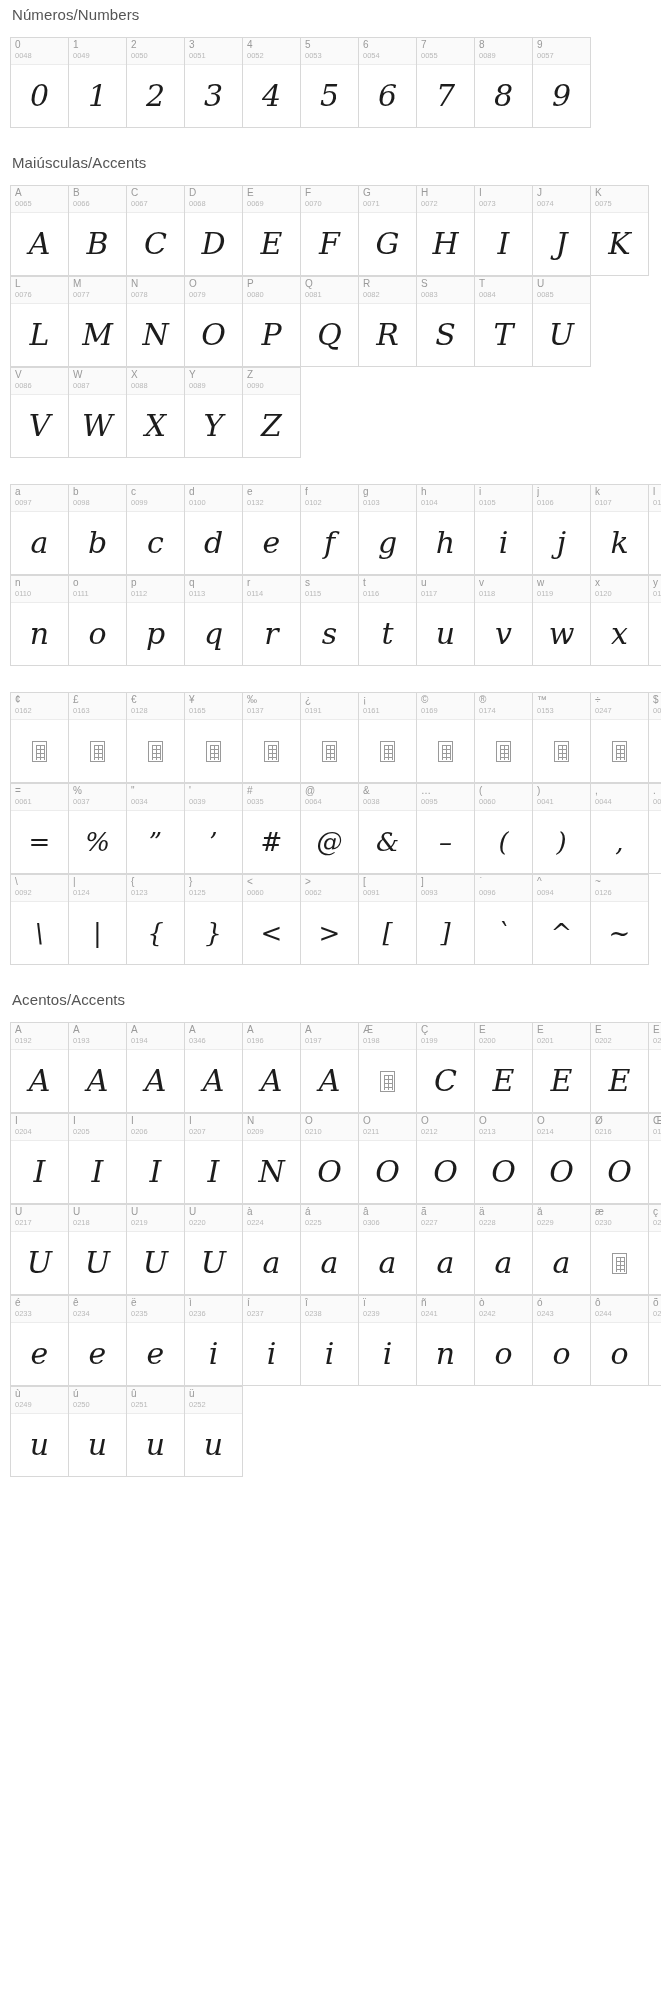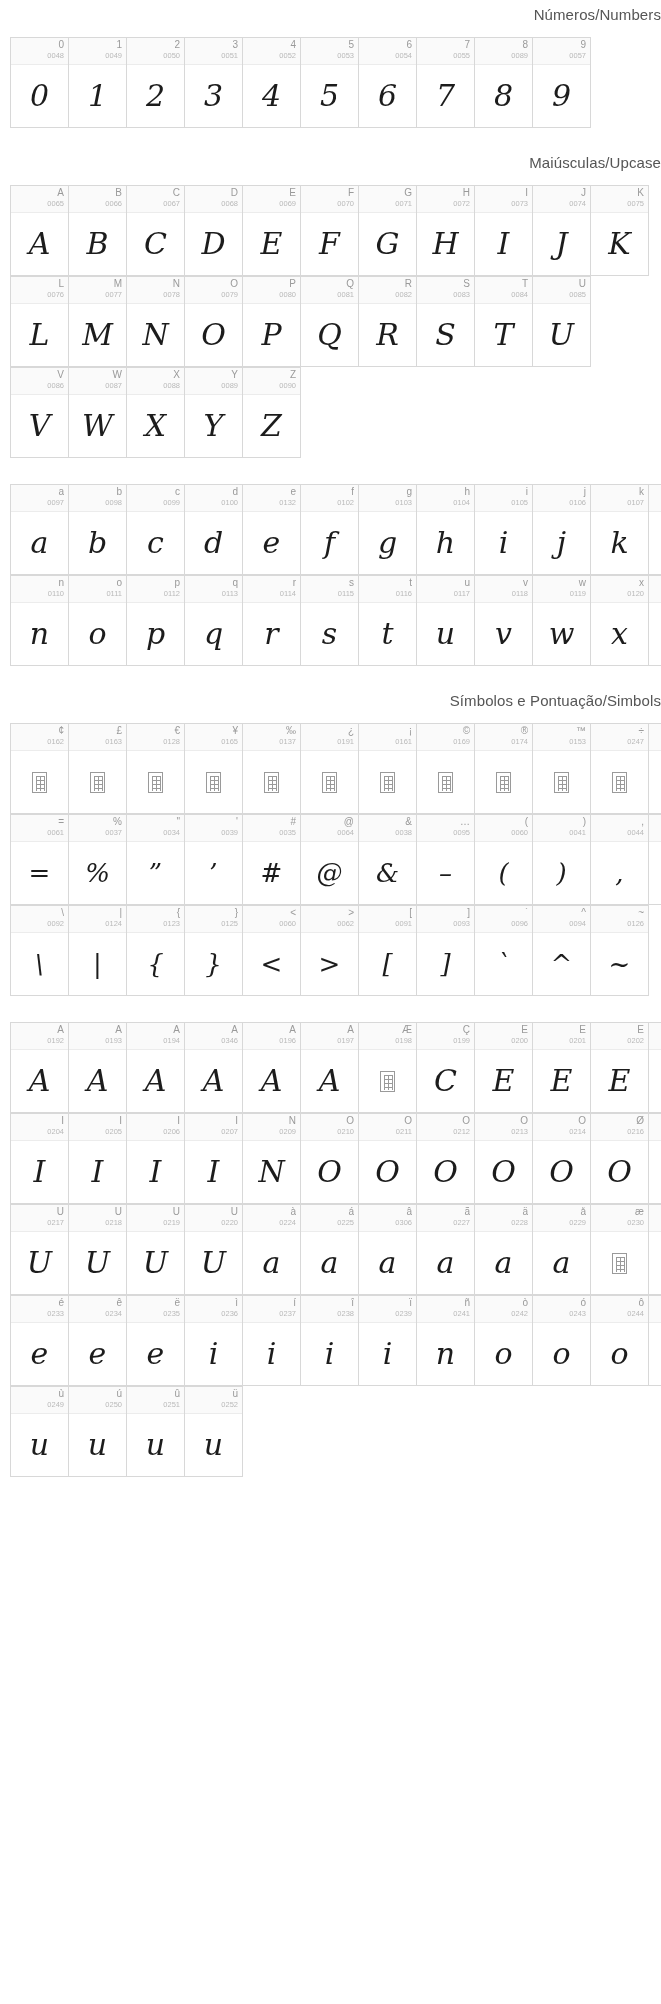--- a/index.html
+++ b/index.html
@@ -12,21 +12,20 @@
   body {
     font-family: "Liberation Sans", sans-serif;
     color: #333;
   }
   .page {
     width: 661px;
     padding: 0 0 20px 0;
   }
   .section {
     margin: 0 0 26px 0;
-    text-align: right;
   }
   .section-title {
     font-size: 15px;
     color: #555;
     font-weight: 400;
     margin: 0 0 14px 12px;
     letter-spacing: 0.1px;
   }
   .section:first-child .section-title {
     margin-top: 6px;
@@ -206,21 +205,21 @@
               <span class="cell-code">0057</span>
             </div>
             <div class="cell-body">
               <span class="glyph">9</span>
             </div>
           </div>
         </div>
       </div>
     </div>
     <div class="section">
-      <div class="section-title">Maiúsculas/Upcase</div>
+      <div class="section-title">Maiúsculas/Accents</div>
       <div class="rows">
         <div class="glyph-row">
           <div class="glyph-cell">
             <div class="cell-head">
               <span class="cell-char">A</span>
               <span class="cell-code">0065</span>
             </div>
             <div class="cell-body">
               <span class="glyph">A</span>
             </div>
@@ -671,21 +670,20 @@
             <div class="cell-head">
               <span class="cell-char">y</span>
               <span class="cell-code">0121</span>
             </div>
             <div class="cell-body"></div>
           </div>
         </div>
       </div>
     </div>
     <div class="section">
-      <div class="section-title">Símbolos e Pontuação/Simbols</div>
       <div class="rows">
         <div class="glyph-row">
           <div class="glyph-cell">
             <div class="cell-head">
               <span class="cell-char">¢</span>
               <span class="cell-code">0162</span>
             </div>
             <div class="cell-body">
               <span class="glyph tofu"></span>
             </div>
@@ -993,20 +991,21 @@
               <span class="cell-code">0126</span>
             </div>
             <div class="cell-body">
               <span class="glyph sm">~</span>
             </div>
           </div>
         </div>
       </div>
     </div>
     <div class="section">
+      <div class="section-title">Acentos/Accents</div>
       <div class="rows">
         <div class="glyph-row">
           <div class="glyph-cell">
             <div class="cell-head">
               <span class="cell-char">À</span>
               <span class="cell-code">0192</span>
             </div>
             <div class="cell-body">
               <span class="glyph">A</span>
             </div>

